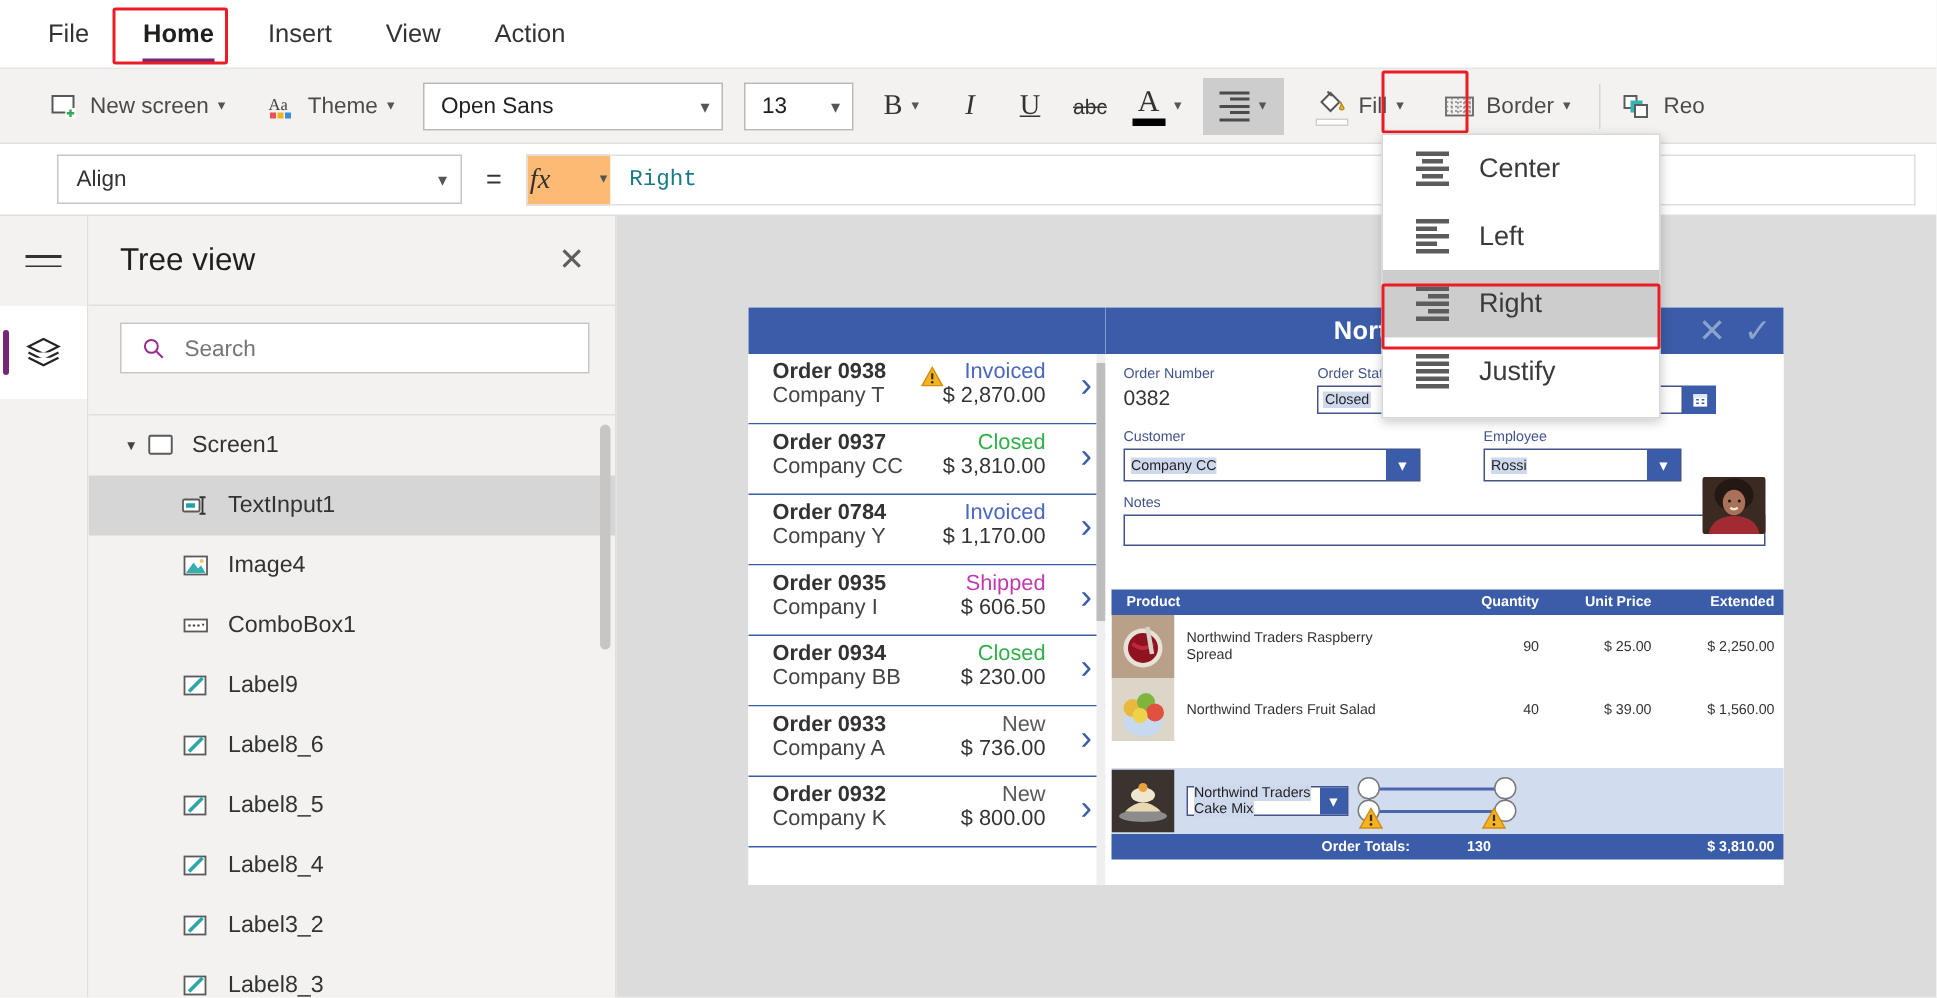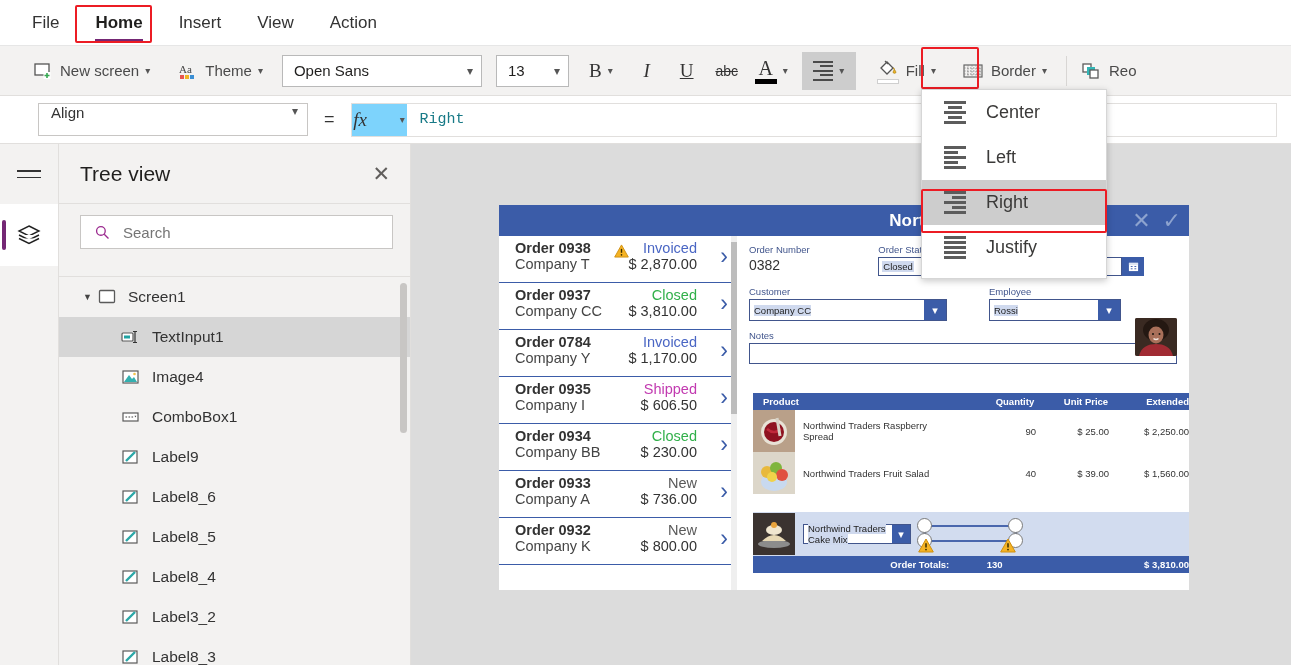--- a/index.html
+++ b/index.html
@@ -71,26 +71,26 @@
   .abars { display:inline-flex; flex-direction:column; gap:2.5px; }
   .abars i { display:block; height:2px; background:#4b4b4b; border-radius:0; }
 
   
   .propbar {
     position:absolute; left:0; top:96px; width:1291px; height:48px;
     background:#ffffff; display:flex; align-items:center; border-bottom:1px solid #e1dfdd;
   }
   .prop-select {
     margin-left:38px; width:270px; height:33px; border:1px solid #c8c6c4; background:#fff;
-    display:flex; align-items:flex-start; justify-content:space-between; padding:0 9px 0 12px;
+    display:flex; align-items:center; justify-content:space-between; padding:0 9px 0 12px;
     font-size:15px; color:#333; cursor:pointer;
   }
   .eq { margin:0 16px; font-size:18px; color:#333; }
   .fx {
-    width:56px; height:34px; background:#7dd3fc; border:1px solid #e1dfdd; border-right:none;
+    width:56px; height:34px; background:#fdba74; border:1px solid #e1dfdd; border-right:none;
     display:flex; align-items:center; justify-content:center; cursor:pointer;gap:27px;
   }
   .fx-g { font-family:"Liberation Serif", serif; font-style:italic; font-size:19px; color:#333; }
   .formula-input {
     flex:1; height:34px; background:#fff; border:1px solid #e1dfdd; border-left:none;
     display:flex; align-items:center; padding-left:13px;
     font-family:"Liberation Mono", monospace; font-size:15px; color:#187a87;
   }
 
   
@@ -196,21 +196,21 @@
     position:absolute; right:0; top:0; bottom:0; width:22px; background:#3b5ca8;
     display:flex; align-items:center; justify-content:center; color:#fff; font-size:11px; cursor:pointer;
   }
   .avatar {
     width:42px; height:38px; border-radius:2px; overflow:hidden; position:absolute; right:12px; top:82px;
     background:linear-gradient(160deg,#4a3a33 0%, #6b4a3a 40%, #8c3b3f 100%);
   }
   .notes-box { height:21px; border:1px solid #41558c; background:#fff; }
 
   
-  .ptab { position:absolute; left:16px; right:0; top:188px; }
+  .ptab { position:absolute; left:4px; right:0; top:188px; }
   .ptab-head {
     height:17px; background:#3b5ca8; color:#fff; font-size:9.5px; font-weight:bold;
     display:flex; align-items:center;
   }
   .pc1 { width:205px; padding-left:10px; }
   .pc2 { width:80px; text-align:right; }
   .pc3 { width:75px; text-align:right; }
   .pc4 { width:82px; text-align:right; }
   .prow { height:42px; display:flex; align-items:center; font-size:9.5px; color:#333; background:#fff; }
   .pimg { width:42px; height:42px; flex:none; }

